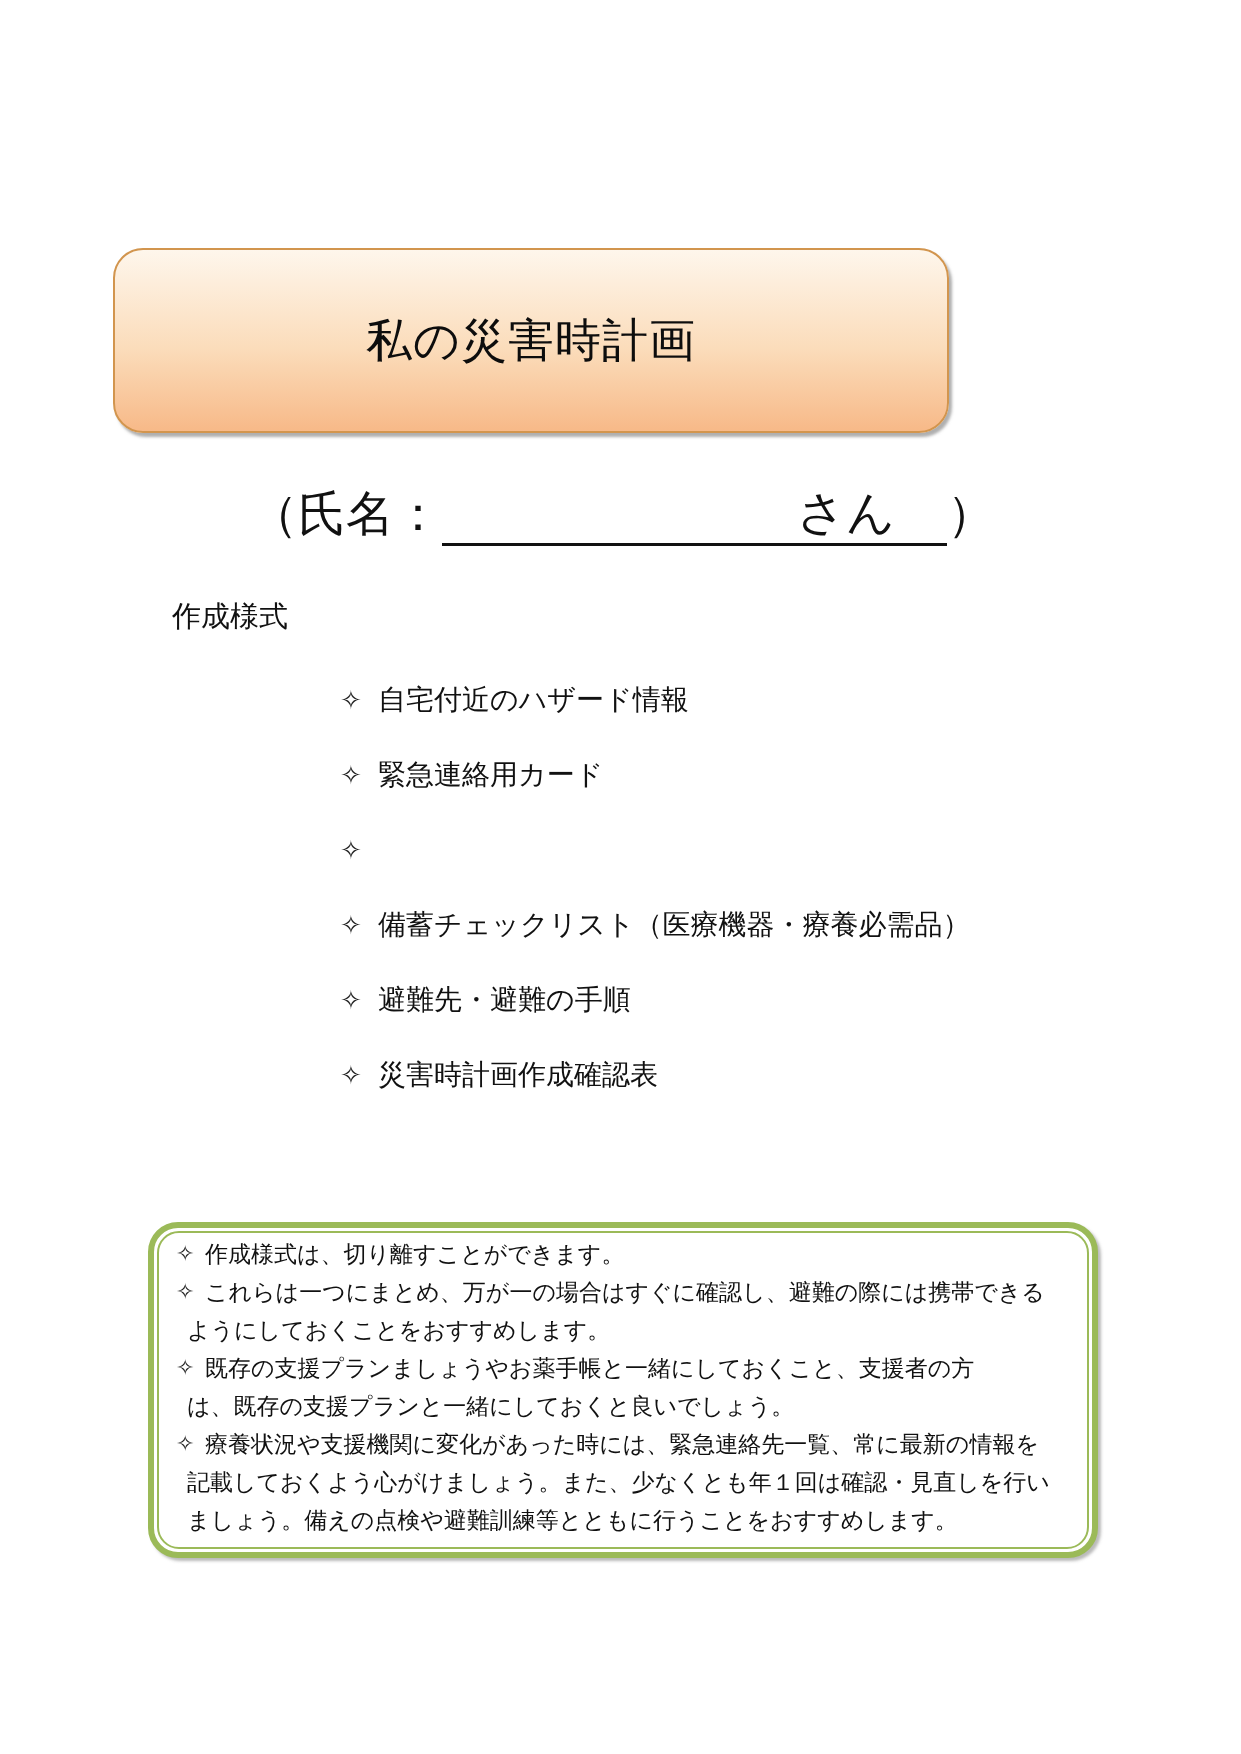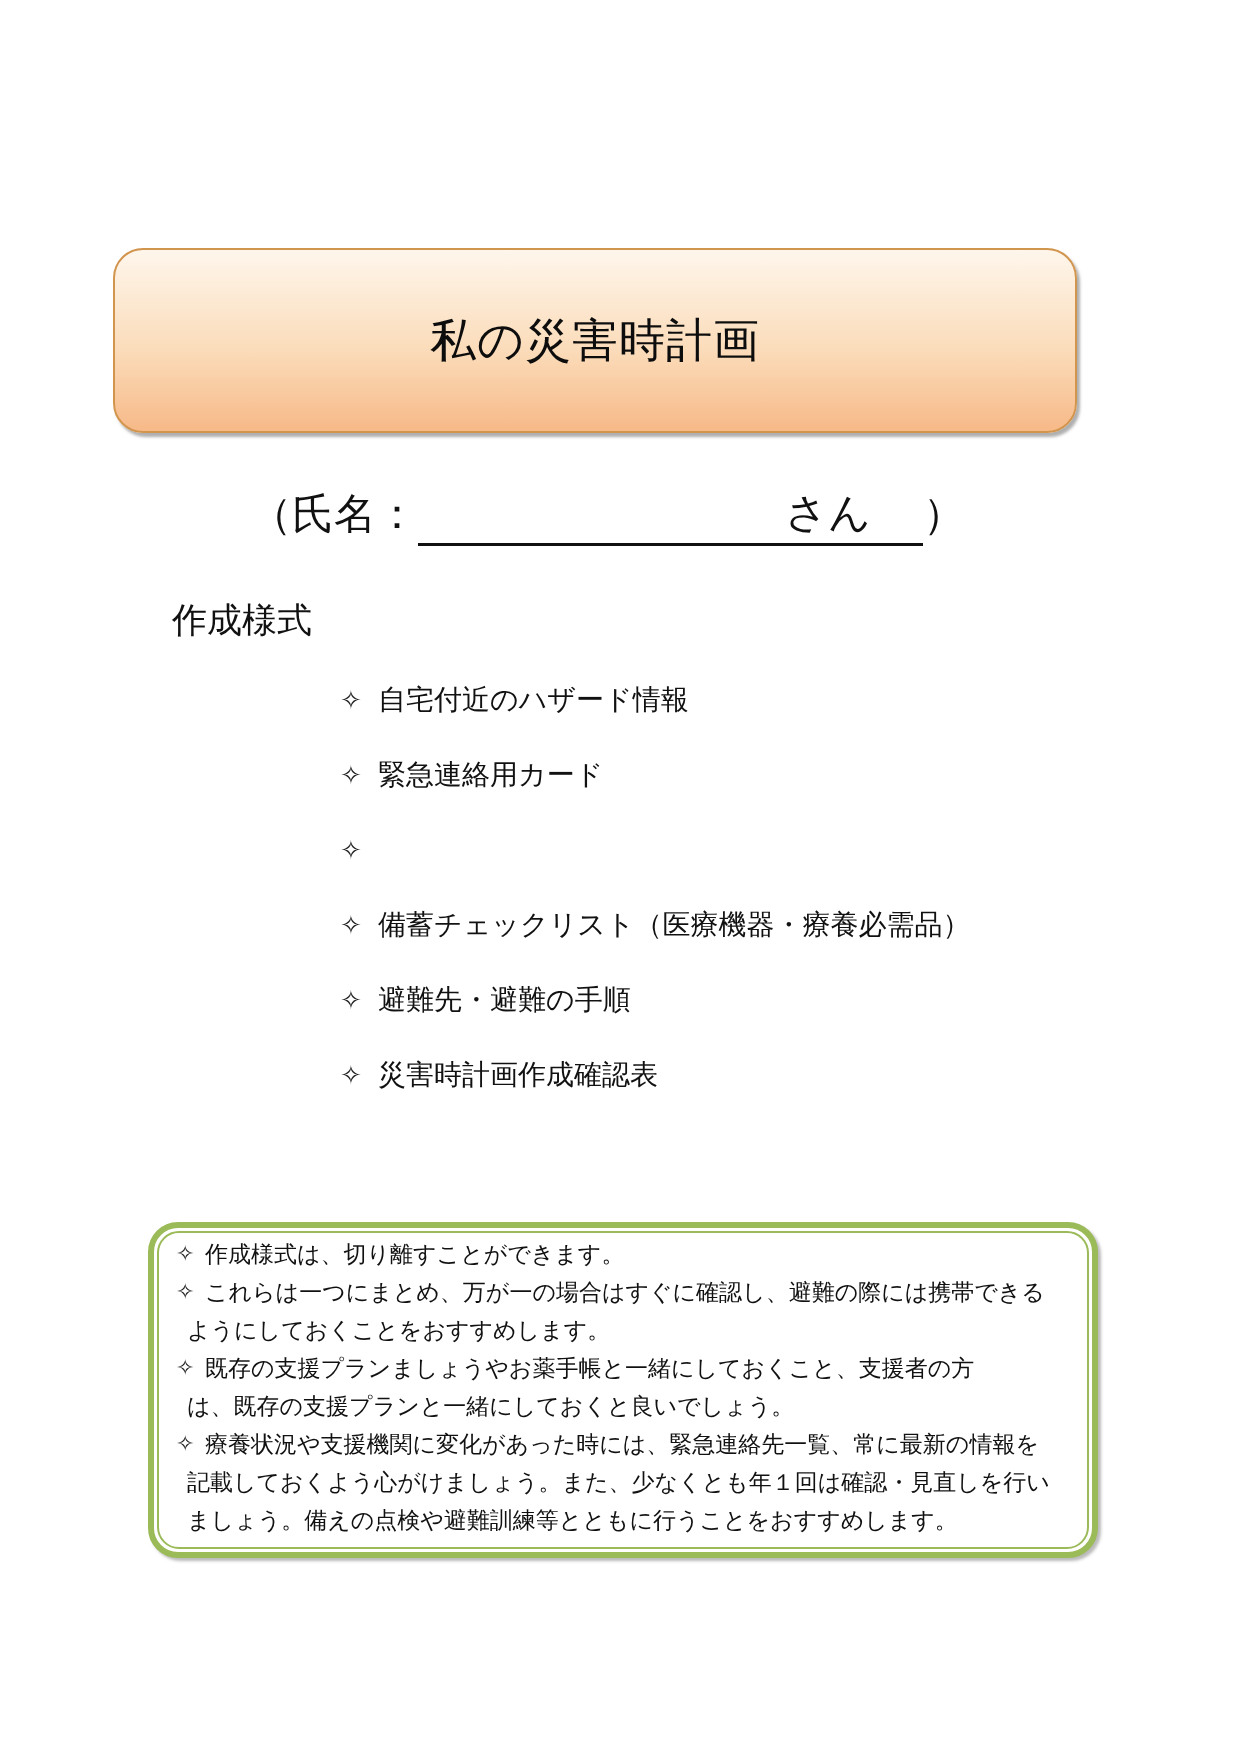--- a/index.html
+++ b/index.html
@@ -11,21 +11,21 @@
     font-family: "Liberation Sans", sans-serif;
     color: #111111;
     overflow: hidden;
   }
 
   
   .banner {
     position: absolute;
     left: 113px;
     top: 248px;
-    width: 964px;
+    width: 836px;
     height: 185px;
     box-sizing: border-box;
     border: 2px solid #d2954e;
     border-radius: 30px;
     background: linear-gradient(180deg, #fef6ec 0%, #fbdcba 55%, #f7b988 100%);
     box-shadow: 3px 4px 3px rgba(110, 110, 110, 0.55);
     display: flex;
     align-items: center;
     justify-content: center;
   }
@@ -33,42 +33,42 @@
     font-size: 46px;
     letter-spacing: 1px;
     color: #0d0d0d;
   }
 
   
   .name-line {
     position: absolute;
     left: 250px;
     top: 482px;
-    font-size: 42px;
+    font-size: 48px;
     line-height: 64px;
     white-space: nowrap;
   }
   .name-blank {
     display: inline-block;
     box-sizing: border-box;
     width: 505px;
     height: 62px;
     line-height: 58px;
     border-bottom: 3px solid #111111;
     text-align: right;
     padding-right: 52px;
     vertical-align: bottom;
   }
 
   
   .section-heading {
     position: absolute;
     left: 172px;
     top: 597px;
-    font-size: 35px;
+    font-size: 29px;
   }
 
   
   .checklist {
     position: absolute;
     left: 340px;
     top: 684px;
   }
   .check-item {
     display: flex;

